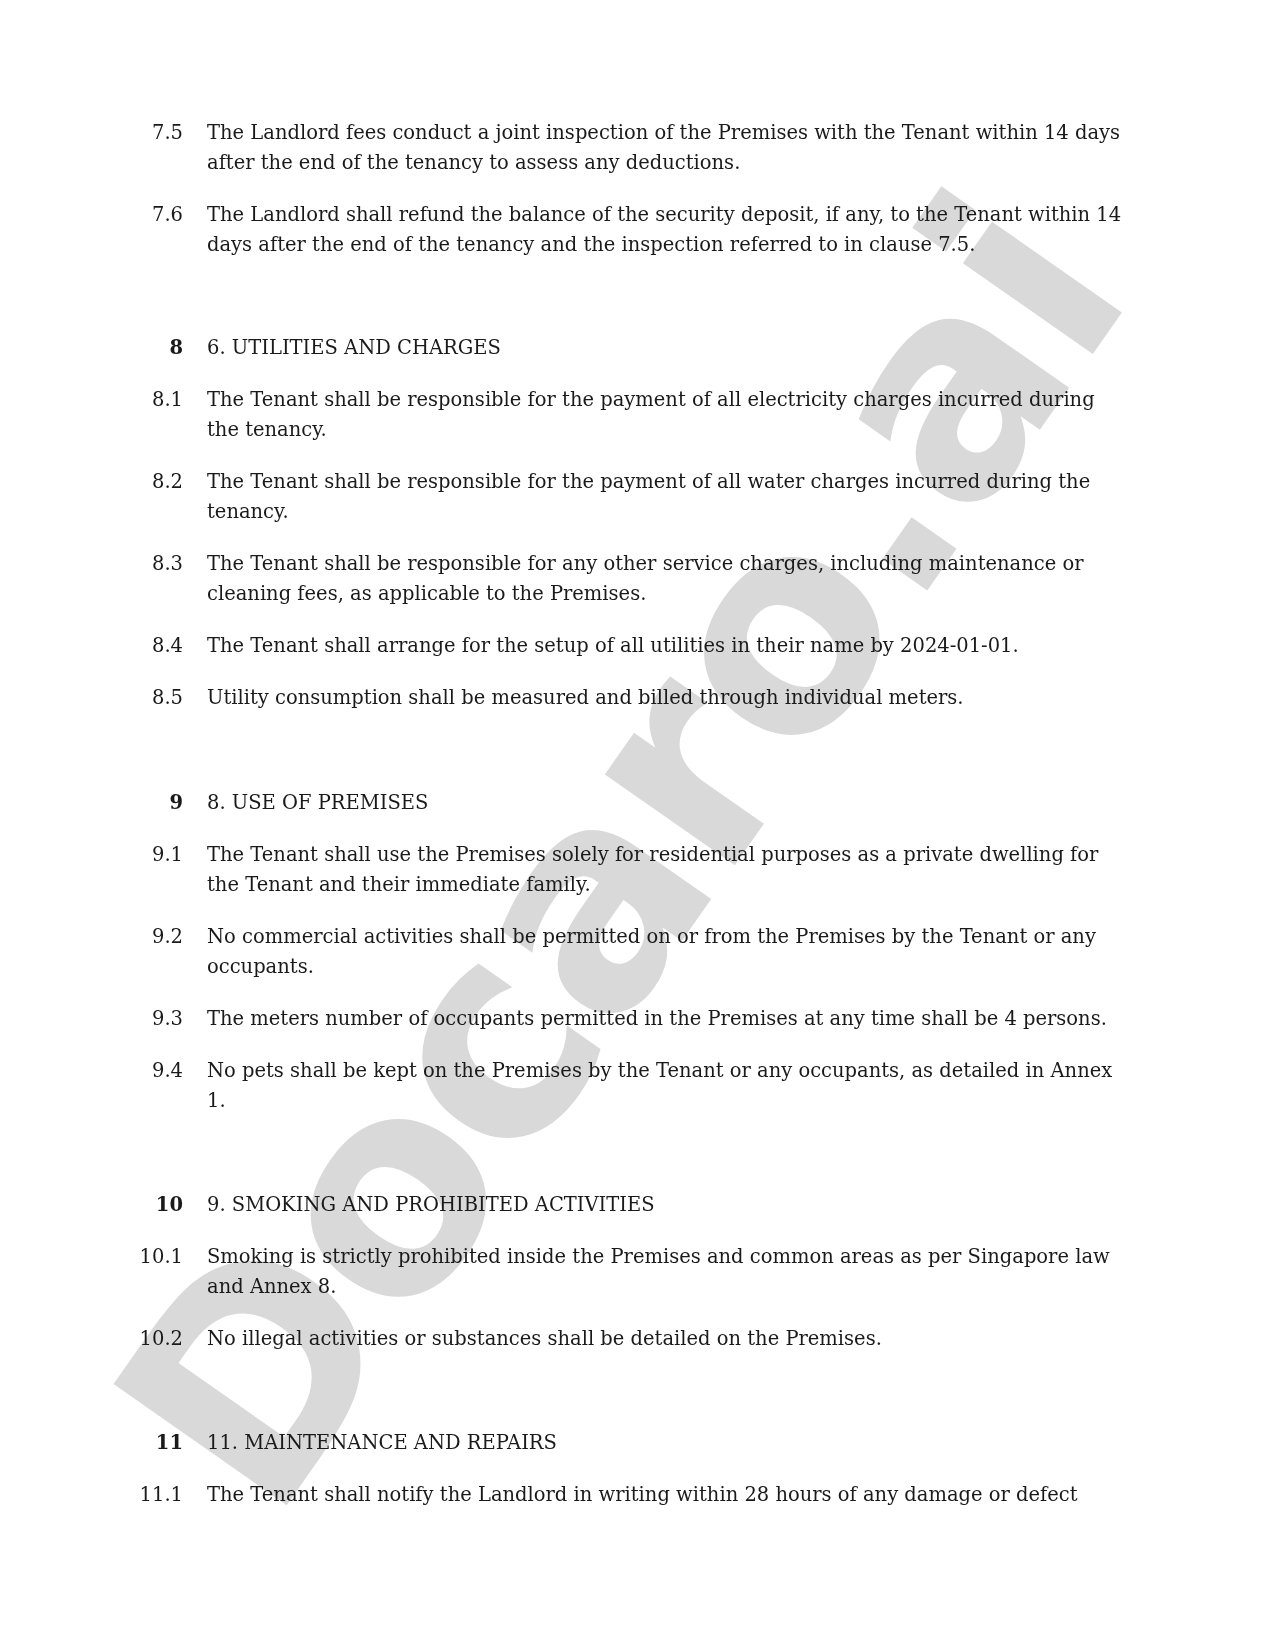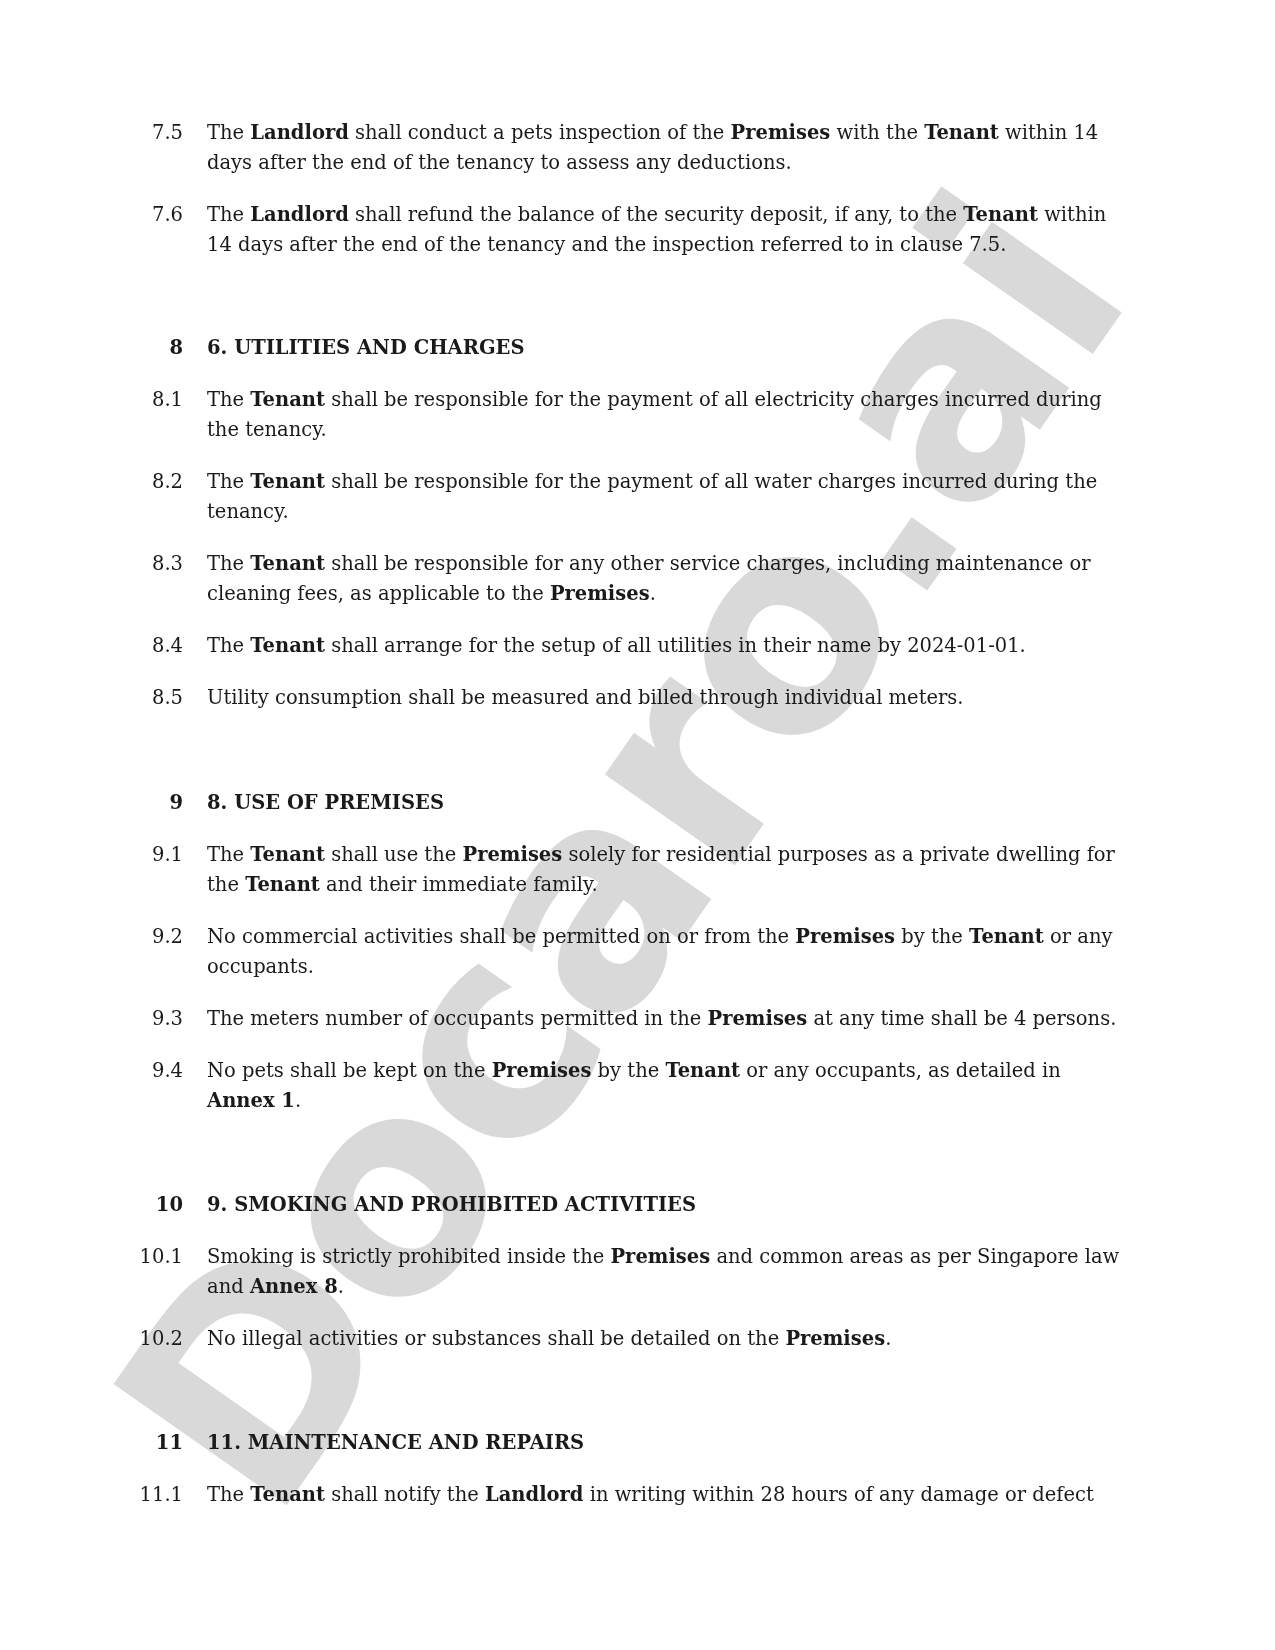--- a/index.html
+++ b/index.html
@@ -12,31 +12,31 @@
     transform: translate(-50%, -50%) rotate(-55deg);
     font-family: "DejaVu Sans", "Liberation Sans", sans-serif; font-weight: bold;
     font-size: 290px; color: #d9d9d9; white-space: nowrap; letter-spacing: -6px;
     z-index: 0; line-height: 1; user-select: none;
   }
   .doc { position: absolute; left: 0; top: 0; width: 1075px; height: 1650px; z-index: 1; }
   .row { position: absolute; left: 0; width: 1275px; font-size: 19.5px; line-height: 30px; }
   .num { position: absolute; left: 110px; width: 73px; text-align: right; }
   .txt { position: absolute; left: 207px; width: 920px; }
   .heading .num, .heading .txt { font-weight: bold; }
-  b { font-weight: bold; }
+  b { font-weight: normal; }
 </style>
 </head>
 <body>
 
 <div class="watermark">Docaro.ai</div>
 
 <div class="doc" id="doc">
     <div class="row" style="top: 118px;">
       <span class="num">7.5</span>
-      <span class="txt"><span>The </span><b>Landlord</b><span> shall conduct a pets inspection of the </span><b>Premises</b><span> with the </span><b>Tenant</b><span> within 14 days after the end of the tenancy to assess any deductions.</span></span>
+      <span class="txt"><span>The </span><b>Landlord</b><span> fees conduct a joint inspection of the </span><b>Premises</b><span> with the </span><b>Tenant</b><span> within 14 days after the end of the tenancy to assess any deductions.</span></span>
     </div>
     <div class="row" style="top: 200px;">
       <span class="num">7.6</span>
       <span class="txt"><span>The </span><b>Landlord</b><span> shall refund the balance of the security deposit, if any, to the </span><b>Tenant</b><span> within 14 days after the end of the tenancy and the inspection referred to in clause 7.5.</span></span>
     </div>
     <div class="row heading" style="top: 333px;">
       <span class="num">8</span>
       <span class="txt"><b>6. UTILITIES AND CHARGES</b></span>
     </div>
     <div class="row" style="top: 385px;">

